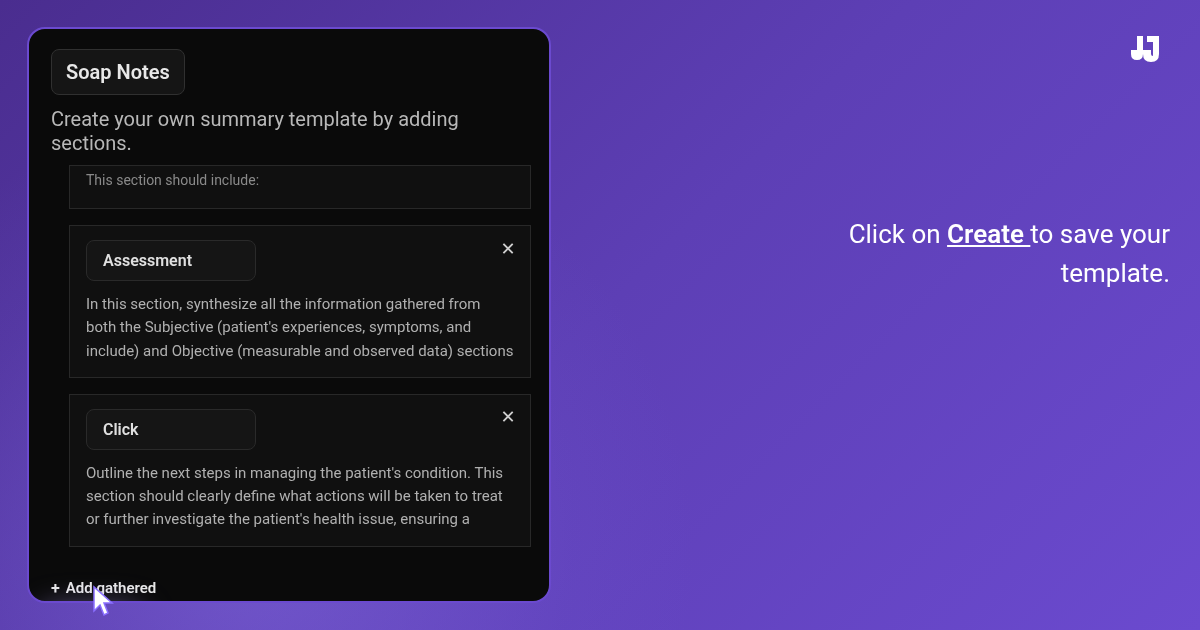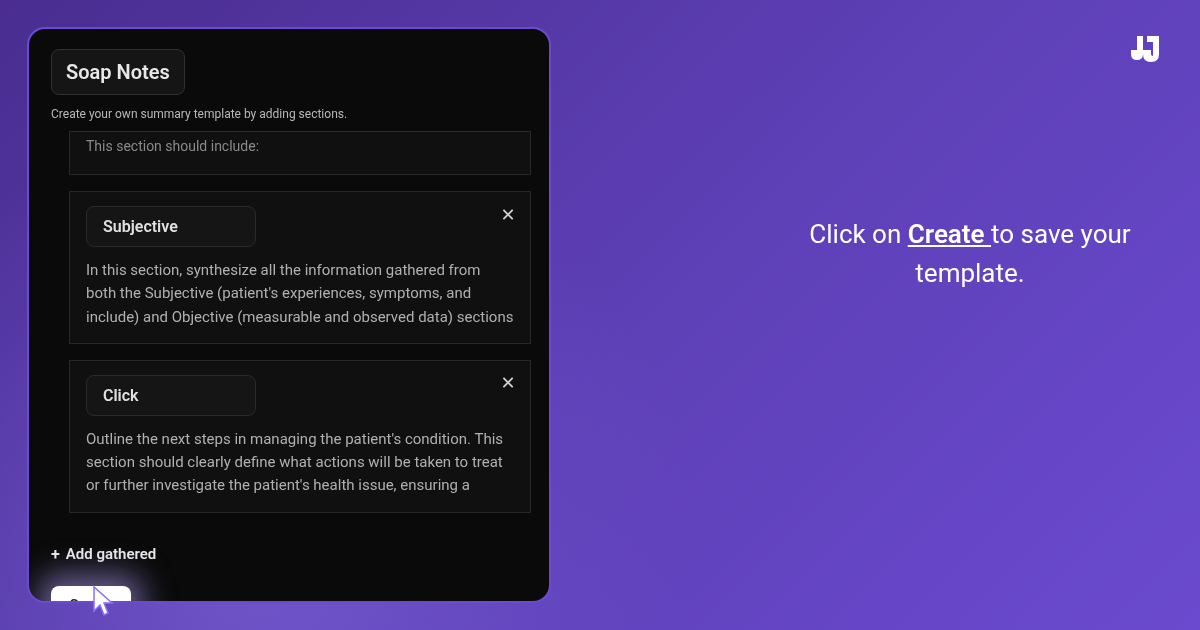--- a/index.html
+++ b/index.html
@@ -49,21 +49,21 @@
       border: 1px solid #303030;
       border-radius: 8px;
       padding: 10px 14px;
       color: #e8e8e8;
       font-size: 20px;
       font-weight: 600;
       margin-bottom: 12px;
     }
     .subtitle {
       color: #b8b8b8;
-      font-size: 12px;
+      font-size: 20px;
       margin-bottom: 20px;
     }
     .section-box {
       background: #101010;
       border: 1px solid #282828;
       border-radius: 0;
       padding: 14px 16px;
       margin-bottom: 16px;
       margin-left: 18px;
       margin-right: -2px;
@@ -145,21 +145,21 @@
       z-index: 10;
     }
     .instruction {
       position: absolute;
       left: 770px;
       top: 215px;
       width: 400px;
       color: #ffffff;
       font-size: 26px;
       font-weight: 400;
-      text-align: center;
+      text-align: right;
       line-height: 1.5;
     }
     .instruction .underline {
       text-decoration: underline;
       font-weight: 600;
     }
     .content-wrap {
       max-height: 48px;
       overflow: hidden;
     }
@@ -182,21 +182,21 @@
 <div class="panel">
   <div class="title-input">Soap Notes</div>
   <div class="subtitle">Create your own summary template by adding sections.</div>
 
   <div class="section-box partial">
     <div class="section-label">This section should include:</div>
   </div>
 
   <div class="section-box">
     <div class="close-btn">✕</div>
-    <div class="section-name">Subjective</div>
+    <div class="section-name">Assessment</div>
     <div class="section-content content-wrap tall">In this section, synthesize all the information gathered from both the Subjective (patient's experiences, symptoms, and include) and Objective (measurable and observed data) sections</div>
   </div>
 
   <div class="section-box">
     <div class="close-btn">✕</div>
     <div class="section-name">Click</div>
     <div class="section-content content-wrap tall">Outline the next steps in managing the patient's condition. This section should clearly define what actions will be taken to treat or further investigate the patient's health issue, ensuring a</div>
   </div>
 
   <div class="add-section-btn">

